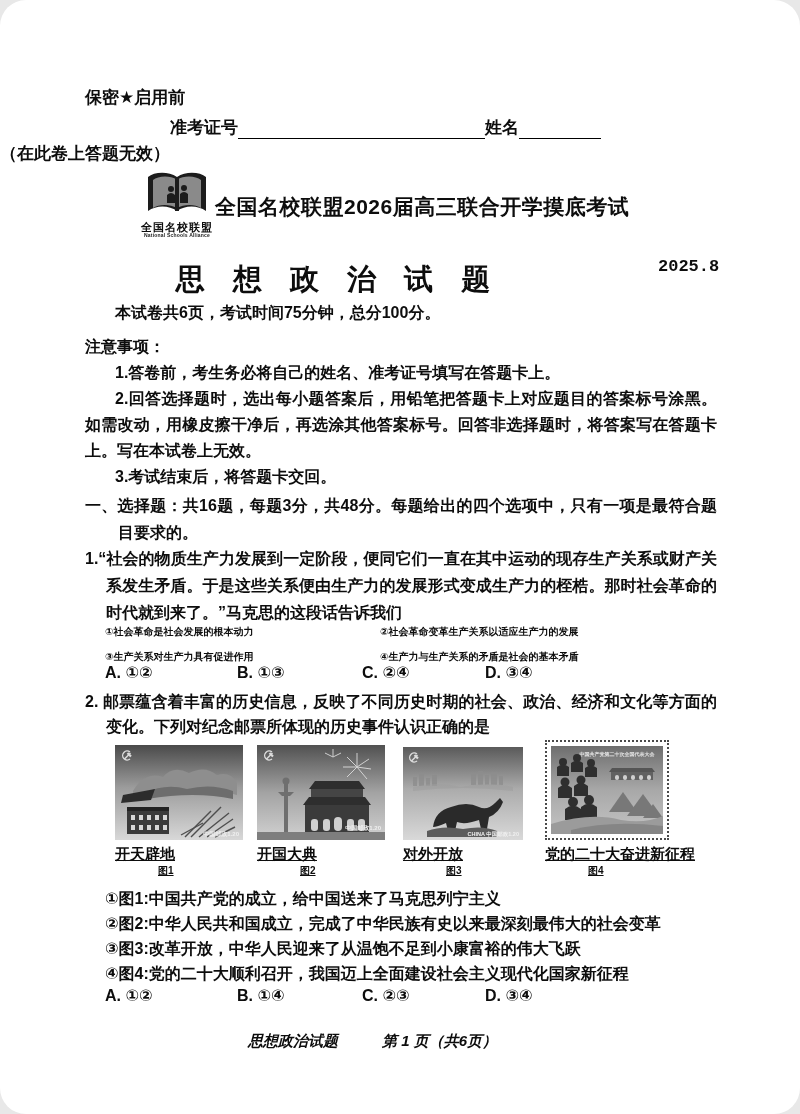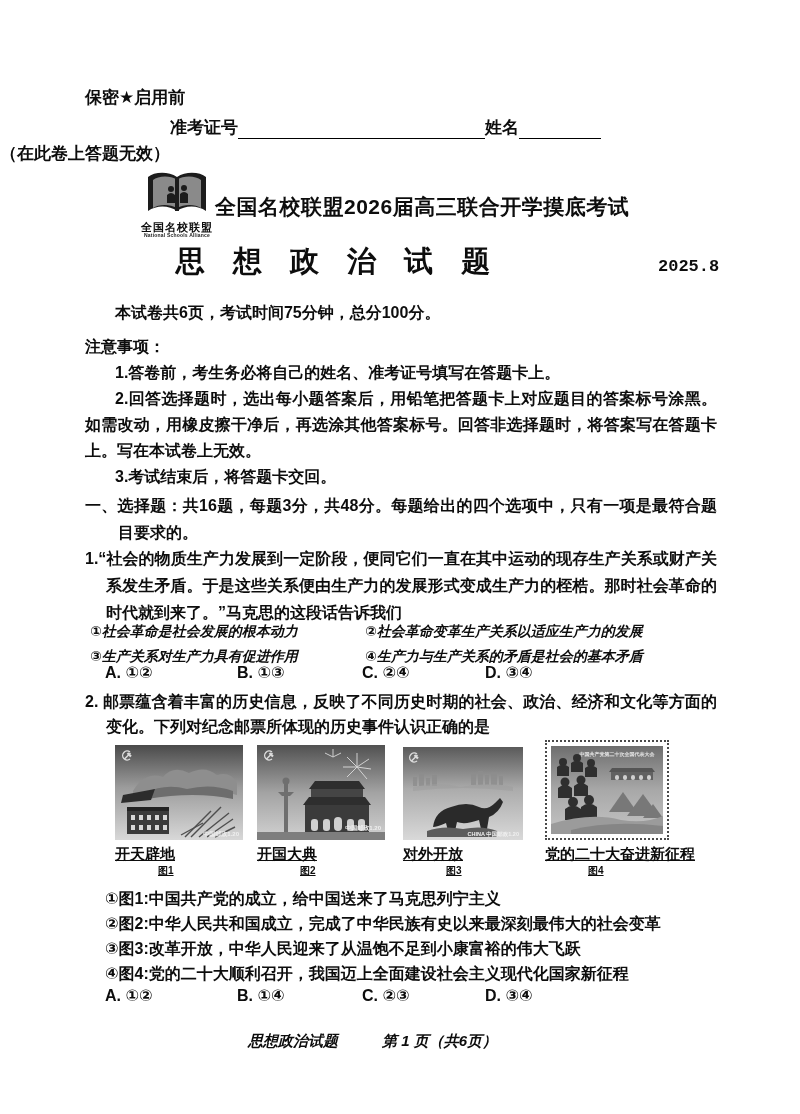--- a/index.html
+++ b/index.html
@@ -5,59 +5,60 @@
   * { margin:0; padding:0; box-sizing:border-box; }
   html,body { background:#e8e8e8; }
   .page {
     position:relative;
     width:800px; height:1114px;
     margin:0 auto;
     background:#ffffff;
     color:#0d0d0d;
     font-family:"Liberation Sans","DejaVu Sans",sans-serif;
     overflow:hidden;
+    border-radius:26px;
   }
   .abs { position:absolute; }
 
   
   .confidential { top:86px; left:85px; font-size:17px; font-weight:700; }
   .reg-row { top:116px; left:170px; font-size:17px; font-weight:700; white-space:nowrap; }
   .blank-line { display:inline-block; border-bottom:1.6px solid #000; height:18px; vertical-align:bottom; }
   .blank-exam { width:247px; }
   .blank-name { width:82px; }
   .invalid-note { top:142px; left:0; width:720px; text-align:left; font-size:17px; font-weight:700; }
 
   
   .logo { top:171px; left:131px; width:92px; text-align:center; line-height:1.1; }
   .logo-cn { font-size:11px; font-weight:800; letter-spacing:1px; }
   .logo-en { font-size:5px; font-weight:700; color:#222; letter-spacing:.2px; }
 
   .exam-name { top:193px; left:215px; font-size:21px; font-weight:800; letter-spacing:.5px; }
-  .subject-title { top:242px; left:0; width:676px; text-align:center; font-size:29px; font-weight:800; letter-spacing:10px; }
+  .subject-title { top:260px; left:0; width:676px; text-align:center; font-size:29px; font-weight:800; letter-spacing:10px; }
   .exam-date { top:257px; left:658px; font-size:17px; font-weight:700;font-family:Liberation Mono, monospace; }
   .paper-meta { top:303px; left:115px; font-size:16px; font-weight:600; }
 
   
   .notes { top:334px; left:85px; width:632px; font-size:16px; line-height:26px; text-align:justify; }
   .notes-heading { font-weight:800; }
   .note-item { font-weight:600; text-indent:30px; }
 
   
   .sec-heading { top:492px; left:85px; width:632px; font-size:16px; font-weight:800;
                  line-height:27px; padding-left:33px; text-indent:-33px; text-align:justify; }
 
   
   .q-stem { left:85px; width:632px; font-size:16px; font-weight:600; line-height:27px;
             padding-left:21px; text-indent:-21px; text-align:justify; }
   .q1-stem { top:545px; }
   .q2-stem { top:689px; line-height:25px; }
 
-  .q1-statements { top:619px; left:70px; width:632px; padding-left:20px;
-                   display:grid; grid-template-columns:275px auto; font-size:14px;
-                   font-weight:600; line-height:25px;font-style:italic; }
+  .q1-statements { top:619px; left:85px; width:632px; padding-left:20px;
+                   display:grid; grid-template-columns:275px auto; font-size:10px;
+                   font-weight:600; line-height:25px; }
   .options-row { left:85px; width:632px; padding-left:20px; display:grid;
                  grid-template-columns:132px 125px 123px auto; font-size:16px; font-weight:600; }
   .q1-options { top:663px; }
   .q2-options { top:986px; }
 
   
   .stamps-row { top:740px; left:115px; width:580px; display:flex; align-items:flex-end; }
   .stamp-col { display:flex; flex-direction:column; align-items:flex-start;text-decoration:underline; }
   .col2 { margin-left:14px; } .col3 { margin-left:18px; } .col4 { margin-left:22px; }
   .stamp-img { display:block; }

